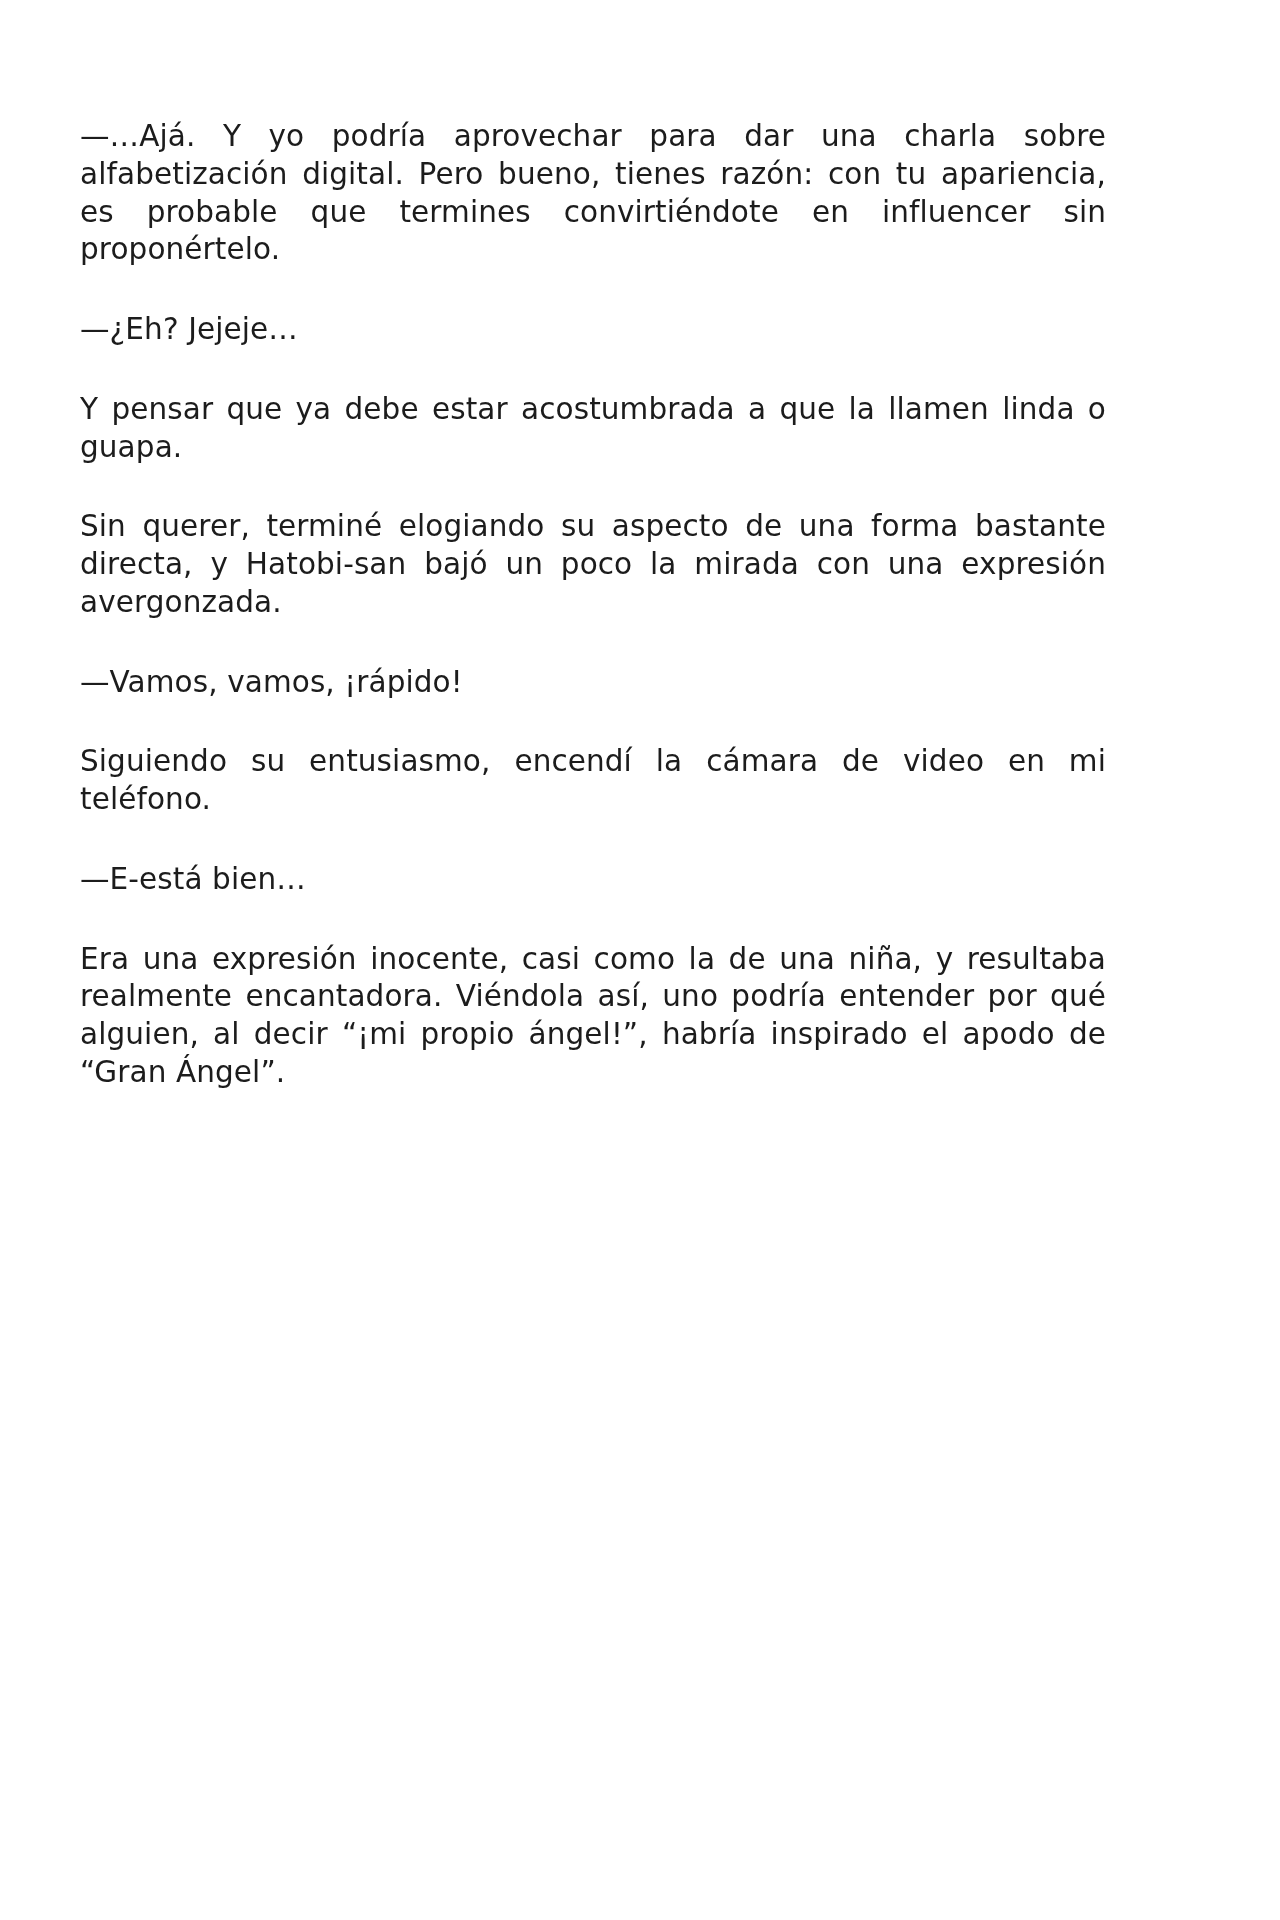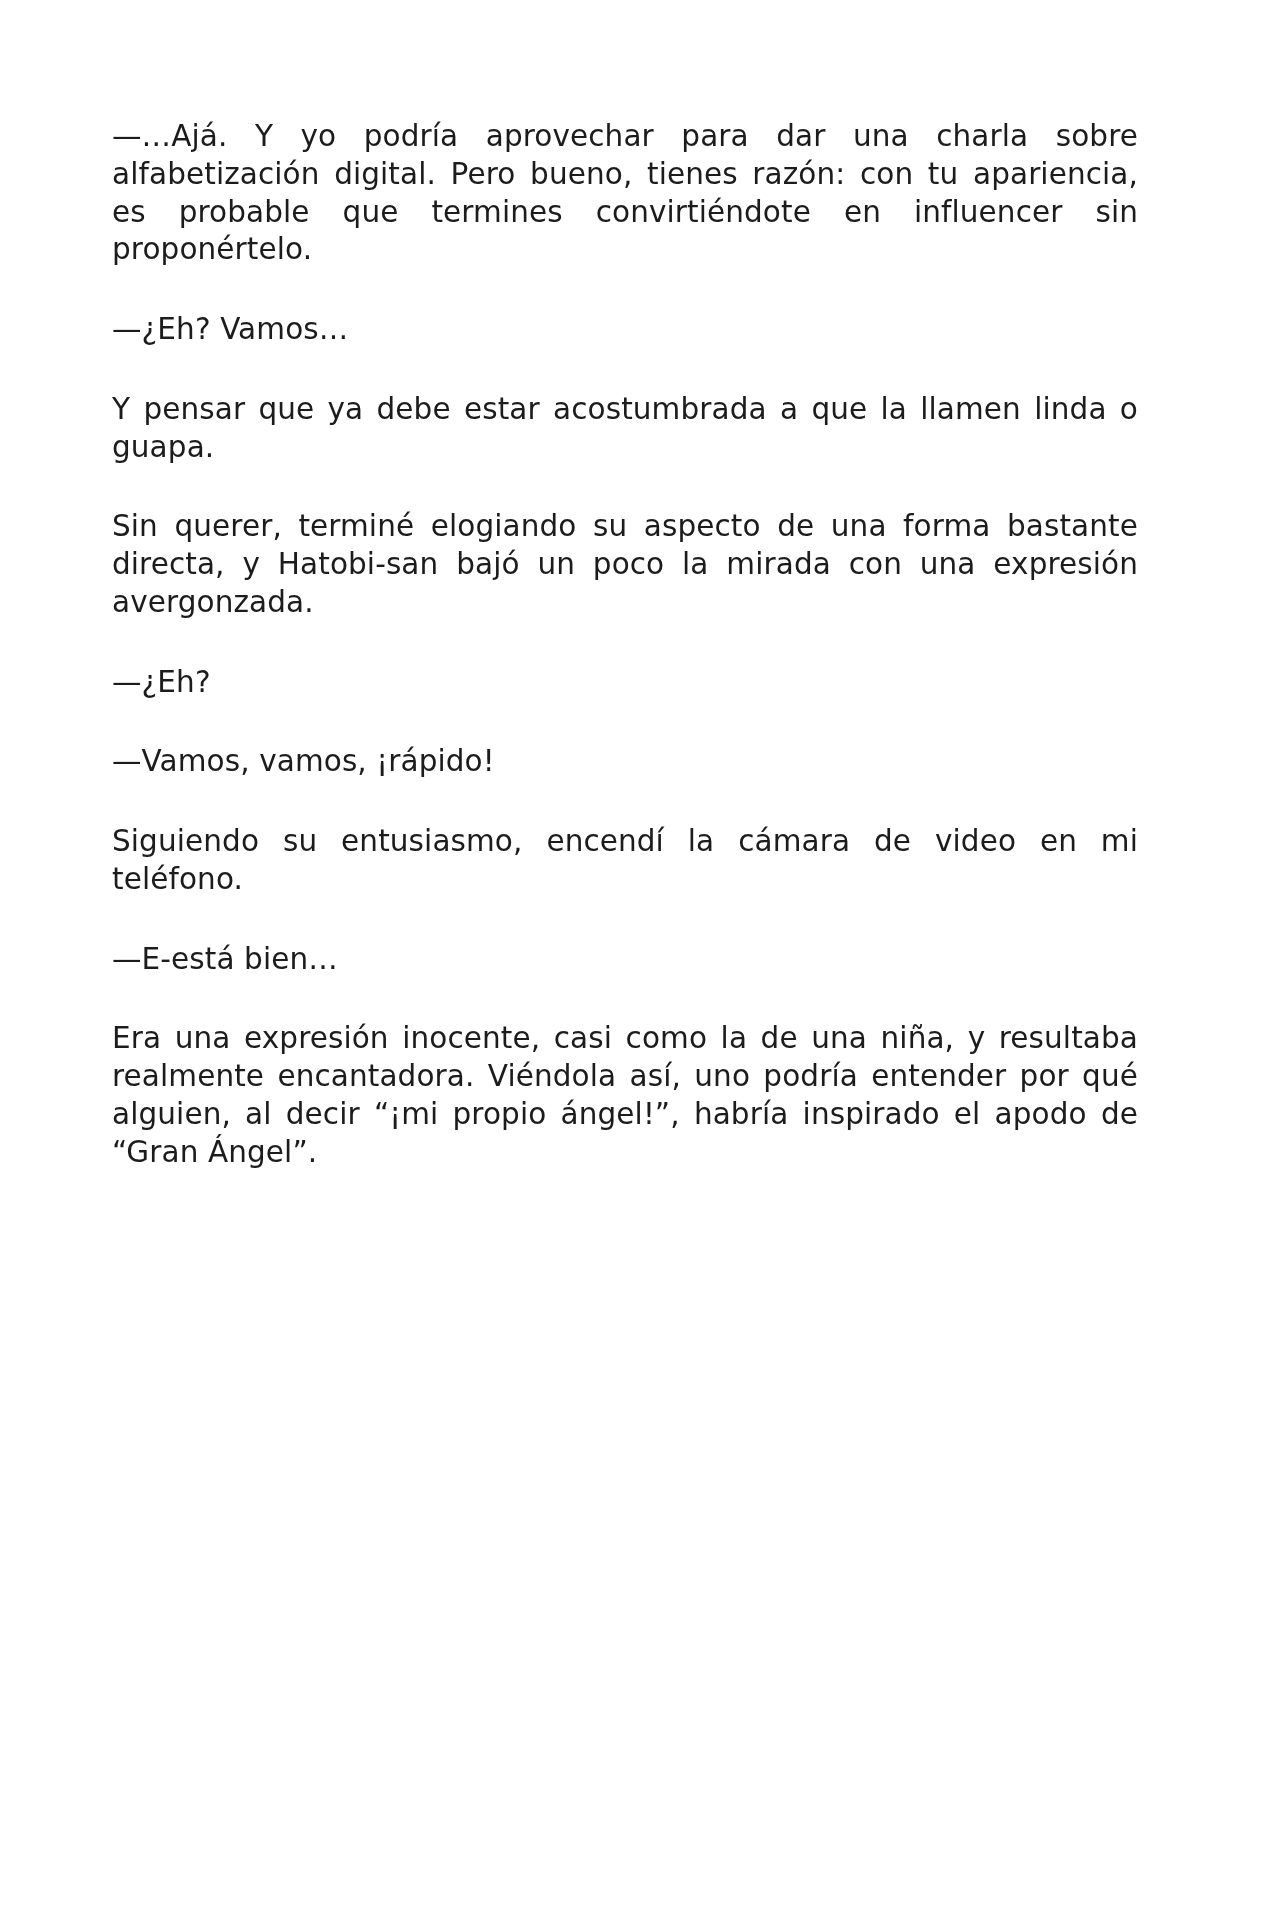--- a/index.html
+++ b/index.html
@@ -11,21 +11,21 @@
     width: 1280px;
     min-height: 1920px;
     font-family: "DejaVu Sans", sans-serif;
     color: #1a1a1a;
     -webkit-font-smoothing: antialiased;
   }
   .page {
     width: 1280px;
     min-height: 1920px;
     box-sizing: border-box;
-    padding: 118px 148px 60px 112px;
+    padding: 118px 148px 60px 80px;
     background: #ffffff;
   }
   .doc-body {
     width: 1026px;
   }
   p.para {
     margin: 0 0 42px 0;
     font-size: 29.5px;
     line-height: 1.28;
     text-align: justify;
@@ -42,23 +42,22 @@
     text-align: left;
   }
 </style>
 </head>
 <body>
 
 <div class="page">
   <div class="doc-body">
 
     <p class="para">—…Ajá. Y yo podría aprovechar para dar una charla sobre alfabetización digital. Pero bueno, tienes razón: con tu apariencia, es probable que termines convirtiéndote en influencer sin proponértelo.</p>
-    <p class="para short">—¿Eh? Vamos…</p>
+    <p class="para short">—¿Eh? Jejeje…</p>
     <p class="para">Y pensar que ya debe estar acostumbrada a que la llamen linda o guapa.</p>
     <p class="para">Sin querer, terminé elogiando su aspecto de una forma bastante directa, y Hatobi-san bajó un poco la mirada con una expresión avergonzada.</p>
-    <p class="para short">—¿Eh?</p>
     <p class="para short">—Vamos, vamos, ¡rápido!</p>
     <p class="para">Siguiendo su entusiasmo, encendí la cámara de video en mi teléfono.</p>
     <p class="para short">—E-está bien…</p>
     <p class="para">Era una expresión inocente, casi como la de una niña, y resultaba realmente encantadora. Viéndola así, uno podría entender por qué alguien, al decir “¡mi propio ángel!”, habría inspirado el apodo de “Gran Ángel”.</p>
 
   </div>
 </div>
 
 </body></html>

